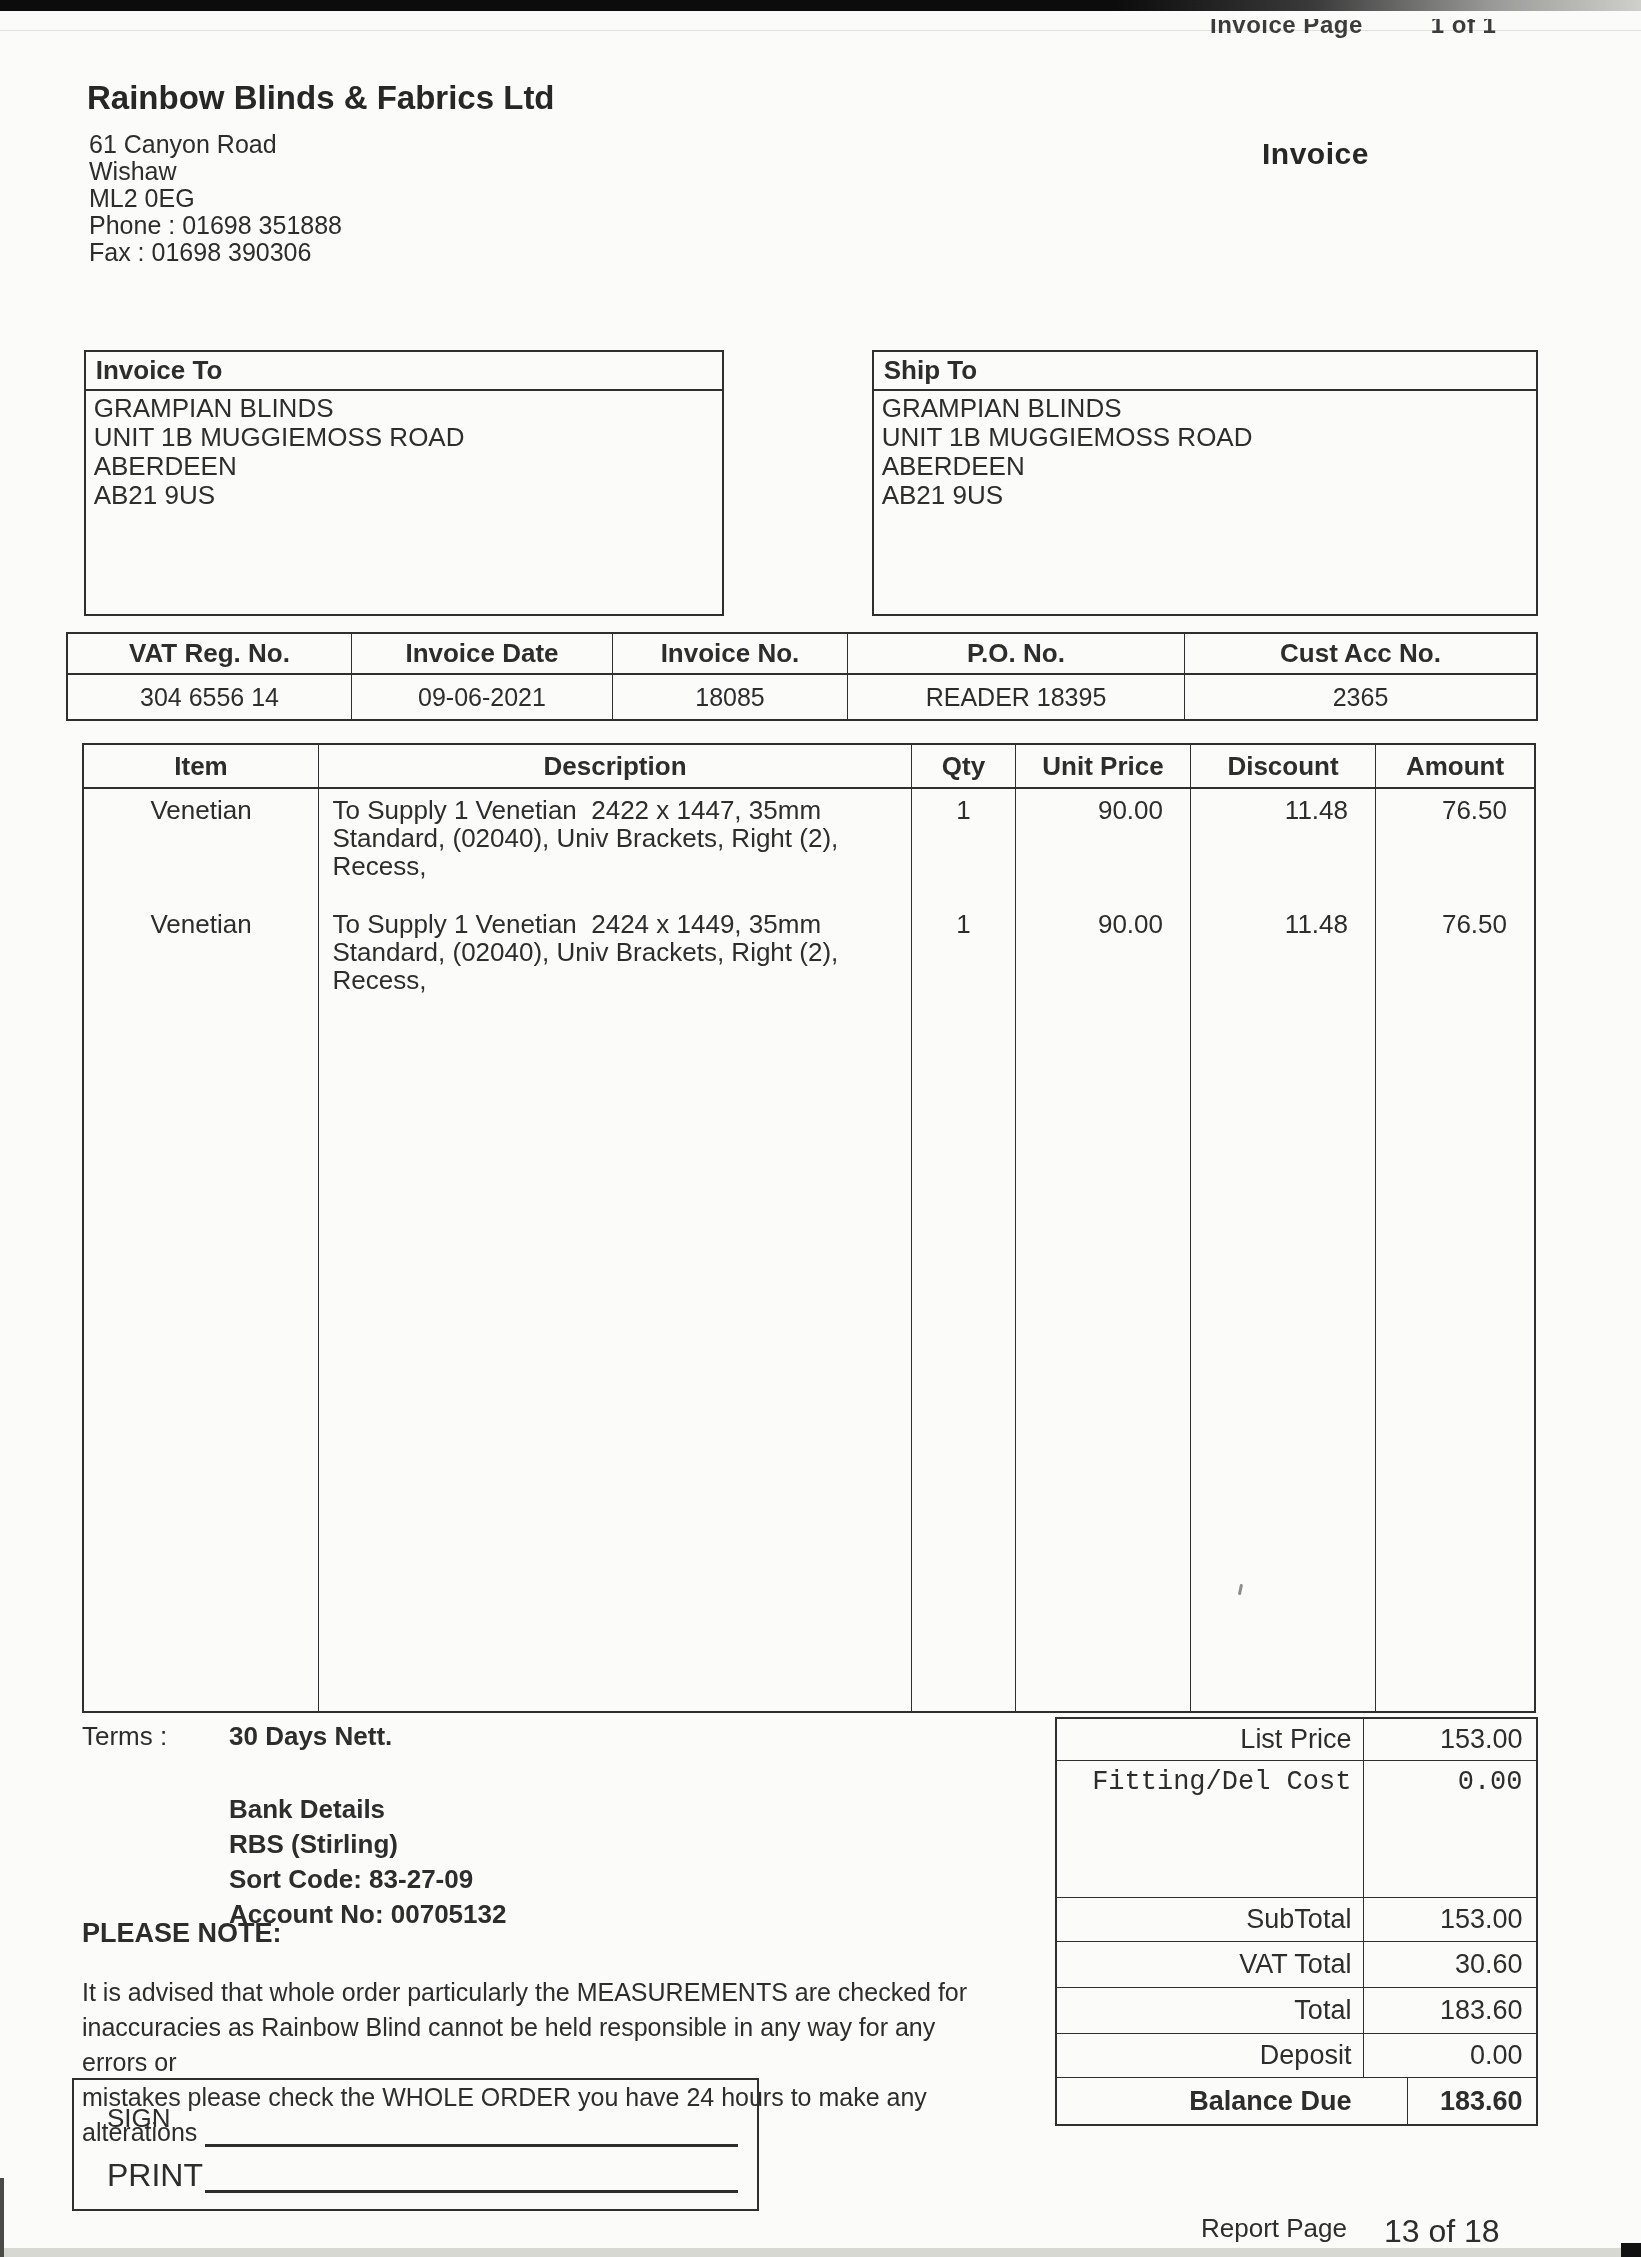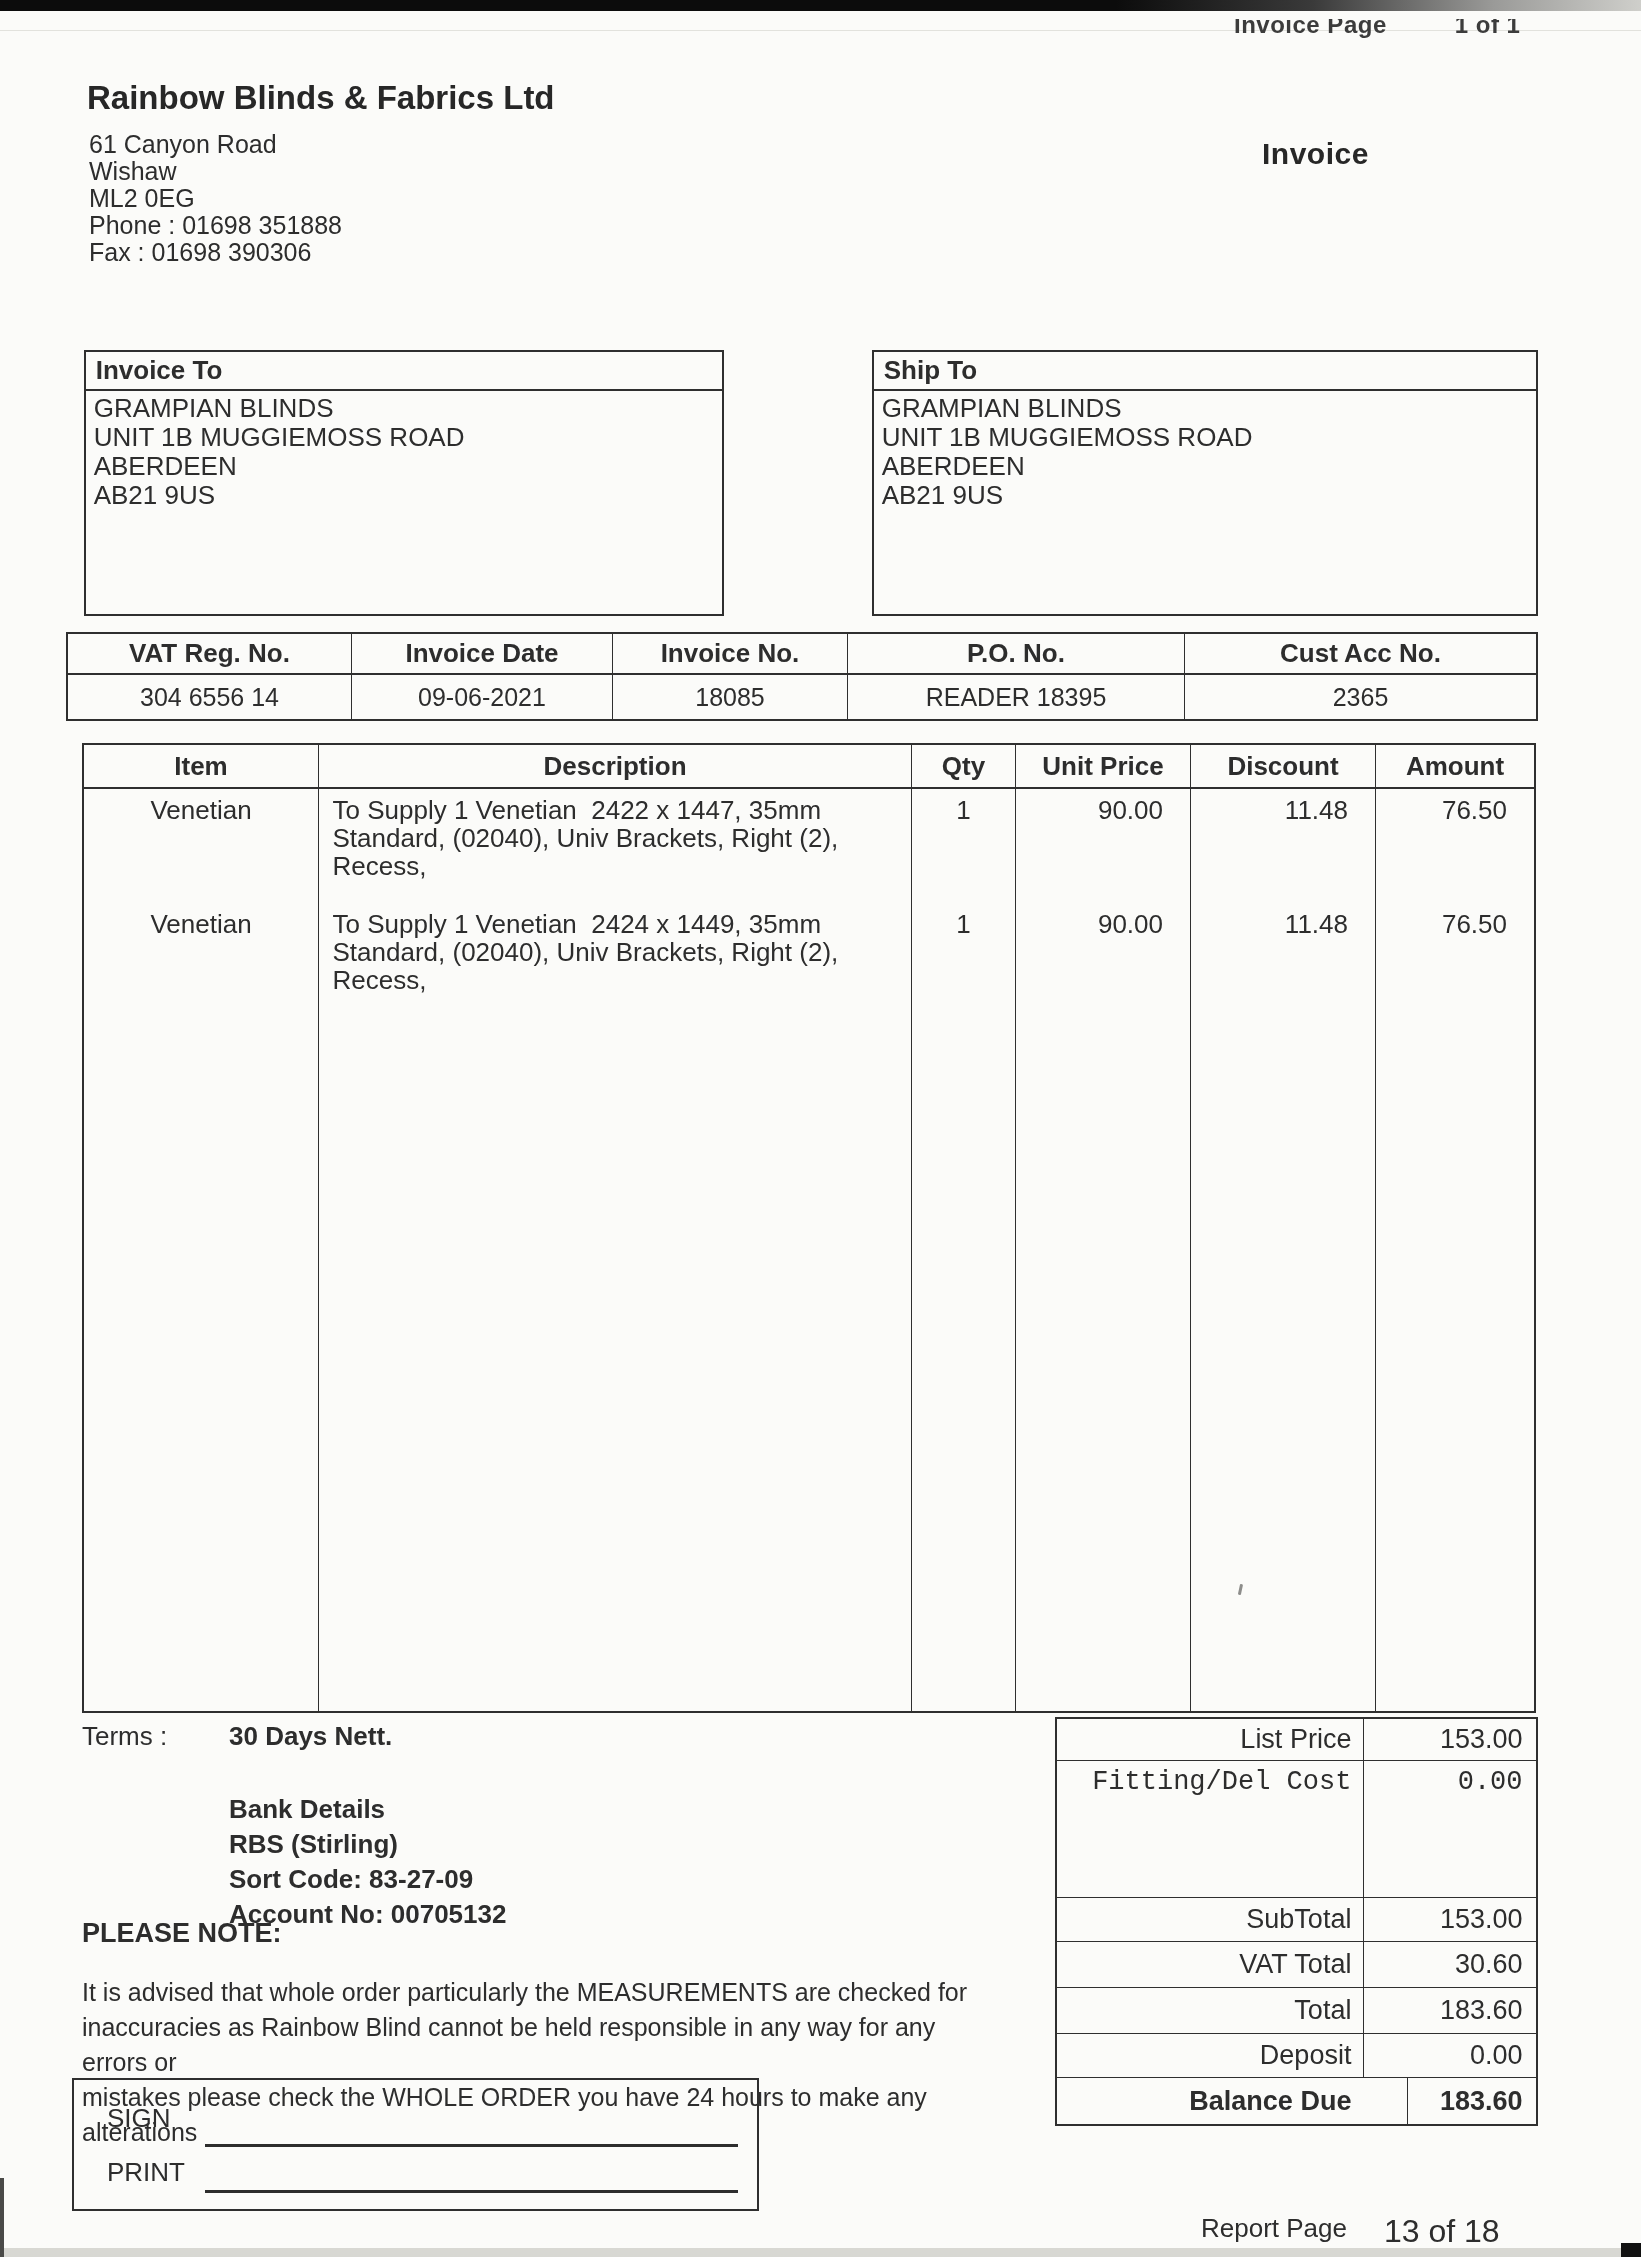--- a/index.html
+++ b/index.html
@@ -19,21 +19,21 @@
   .scan-top-line { top:30px; left:0; width:1641px; height:1px; background:#e2e2dd; }
   .scan-bottom-band { bottom:0; left:0; width:1641px; height:8.7px; background:#d8d8d3; }
   .scan-bottom-right { bottom:0; right:0; width:20px; height:14.5px; background:#111; }
   .scan-left-sliver { bottom:0; left:0; width:3.9px; height:79px; background:#4a4a48; }
   .scan-tick { left:1239px; top:1584px; width:2.9px; height:10.6px; background:#8d8d8b;
     transform: rotate(12deg); border-radius:1px; }
 
   
   .top-clip { left:1210px; top:19.3px; height:20px; width:319px; overflow:hidden; }
   .top-clip-inner { margin-top:-8.7px; font-size:24px; font-weight:bold; color:#3c3c3c;
-    display:flex; gap:68px; white-space:nowrap; letter-spacing:0.5px;margin-left:24px; }
+    display:flex; gap:68px; white-space:nowrap; letter-spacing:0.5px; }
 
   
   .company-name { left:87px; top:79px; font-size:33px; font-weight:bold; color:#272727; }
   .company-address { left:89px; top:131px; font-size:25px; line-height:27px; color:#2d2d2d; }
 
   .invoice-title { left:1262px; top:137px; font-size:30px; font-weight:bold; color:#272727; letter-spacing:0.5px; }
 
   
   .addr-box { border:2.9px solid #2f2f2f; background:transparent; }
   .invoice-to-box { left:84px; top:350px; width:640px; height:266px; }
@@ -78,21 +78,21 @@
     justify-content:flex-end; padding-right:11.6px; }
   .t-v { border-bottom:1.9px solid #2f2f2f; border-left:1.9px solid #2f2f2f; font-size:27px;
     display:flex; align-items:center; justify-content:flex-end; padding-right:13.5px; }
   .t-top { align-items:flex-start; padding-top:5.8px;font-family:Liberation Mono, monospace; }
   .t-last { border-bottom:none; }
   .t-bold { font-weight:bold;margin-left:44px; }
 
   
   .sign-box { left:72px; top:2078px; width:687px; height:133px; border:2.9px solid #2f2f2f; }
   .sign-label { position:absolute; left:33px; top:23px; font-size:26px; }
-  .print-label { position:absolute; left:33px; top:77px; font-size:26px; }
+  .print-label { position:absolute; left:33px; top:77px; font-size:32px; }
   .sig-line1 { position:absolute; left:131px; top:64px; width:533px; height:2.9px; background:#2d2d2d; }
   .sig-line2 { position:absolute; left:131px; top:110px; width:533px; height:2.9px; background:#2d2d2d; }
 
   
   .report-label { left:1201px; top:2213px; font-size:26px; }
   .report-value { left:1384px; top:2213px; font-size:32px; }
 </style>
 </head>
 <body>
 

